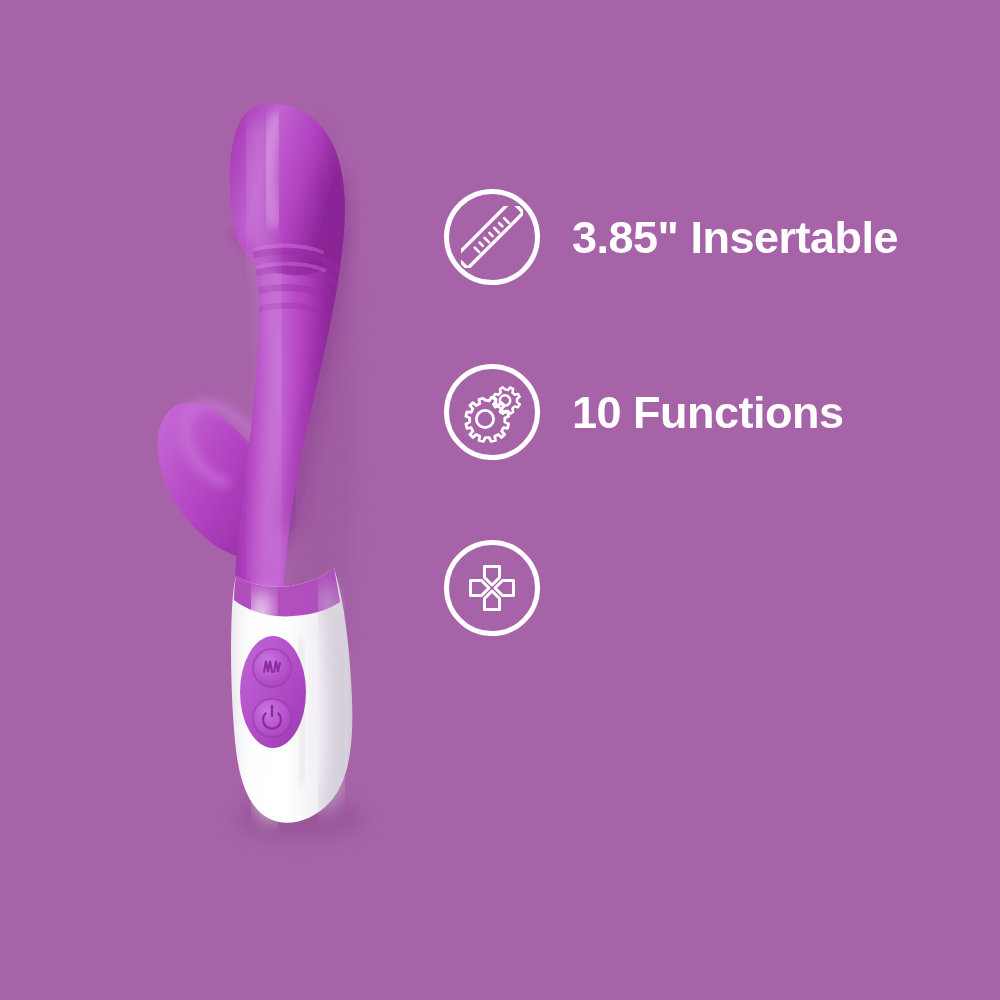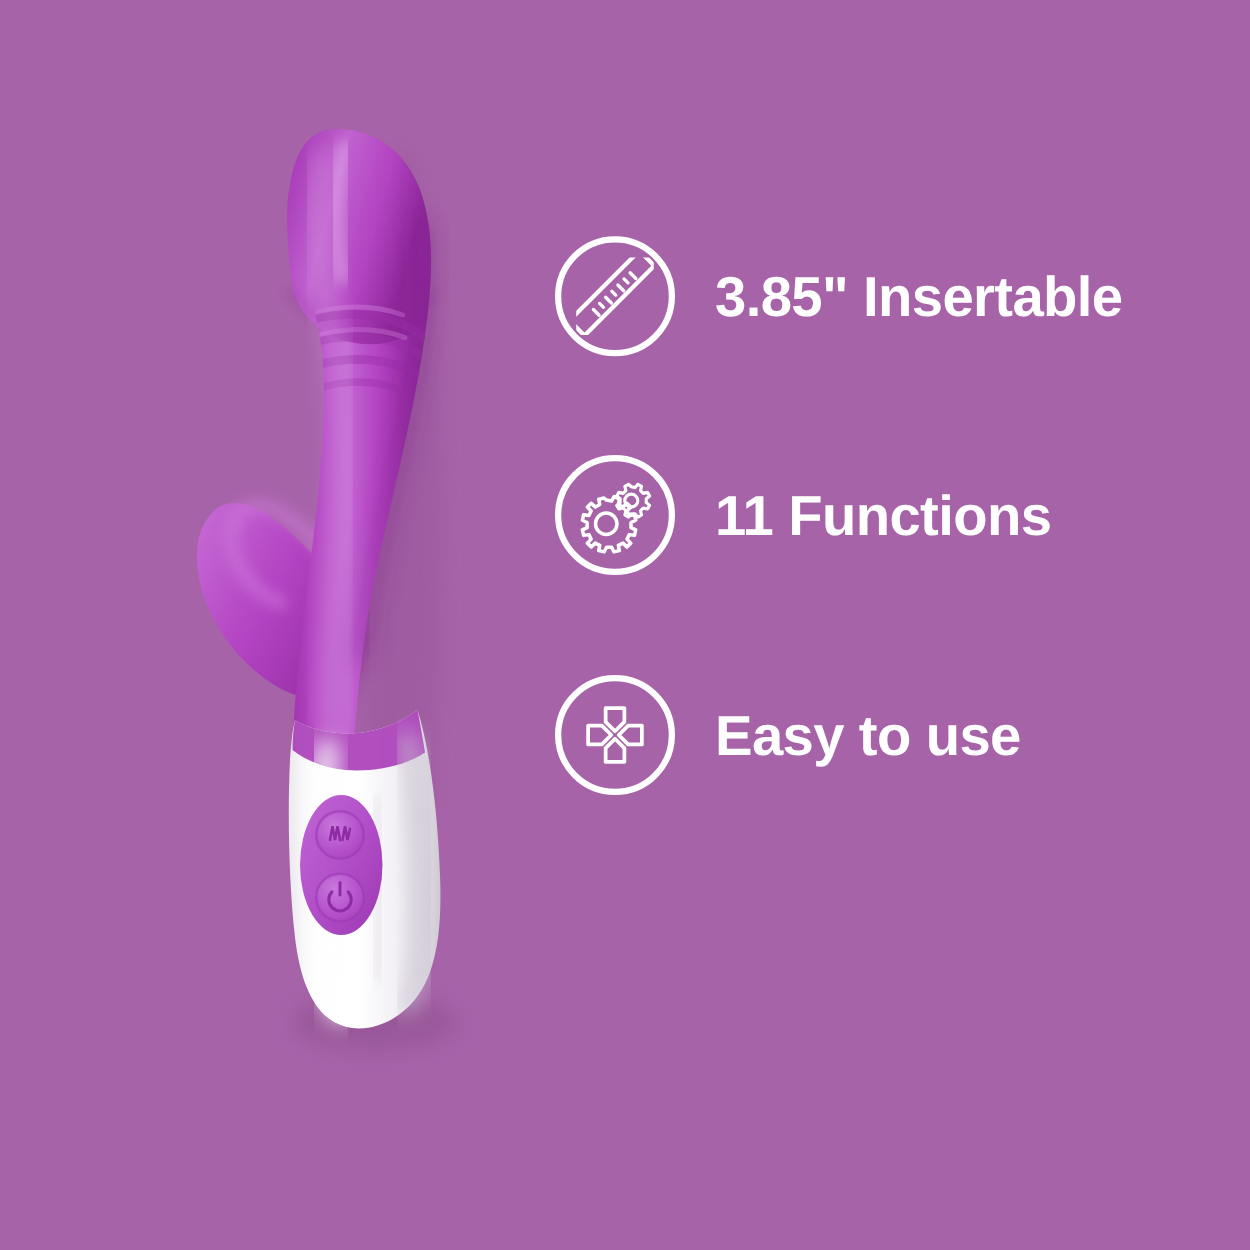--- a/index.html
+++ b/index.html
@@ -273,34 +273,33 @@
                      L9.6,-7.3 L13,-8.1 L14.7,-5.2 L12,-3 L12,0.1
                      L14.7,2.3 L13,5.2 L9.6,4.4 L7.4,6.6 L8.2,10
                      L5.3,11.7 L3.1,9 L0,9 L-2.2,11.7 L-5.1,10
                      L-4.3,6.6 L-6.5,4.4 L-9.9,5.2 L-11.6,2.3
                      L-8.9,0.1 L-8.9,-3 L-11.6,-5.2 L-9.9,-8.1
                      L-6.5,-7.3 L-4.3,-9.5 L-5.1,-12.9 L-2.2,-14.6 Z" stroke-width="2.5"></path>
             <circle cx="0" cy="-1.5" r="5.2" stroke-width="2.5"></circle>
           </g>
         </svg>
       </div>
-      <div class="feature-label">11 Functions</div>
+      <div class="feature-label">10 Functions</div>
     </div>
 
     <div class="feature-row" id="row-2">
       <div class="icon-circle">
         <svg width="64" height="64" viewBox="0 0 64 64" fill="none" stroke="#ffffff" stroke-width="3" stroke-linejoin="round">
 
           <path d="M24.5,10.5 L39.5,10.5 L39.5,21.5 L32,29 L24.5,21.5 Z"></path>
 
           <path d="M24.5,53.5 L39.5,53.5 L39.5,42.5 L32,35 L24.5,42.5 Z"></path>
 
           <path d="M10.5,24.5 L10.5,39.5 L21.5,39.5 L29,32 L21.5,24.5 Z"></path>
 
           <path d="M53.5,24.5 L53.5,39.5 L42.5,39.5 L35,32 L42.5,24.5 Z"></path>
         </svg>
       </div>
-      <div class="feature-label">Easy to use</div>
     </div>
 
 
   </div>
 </div>
 
 </body></html>

